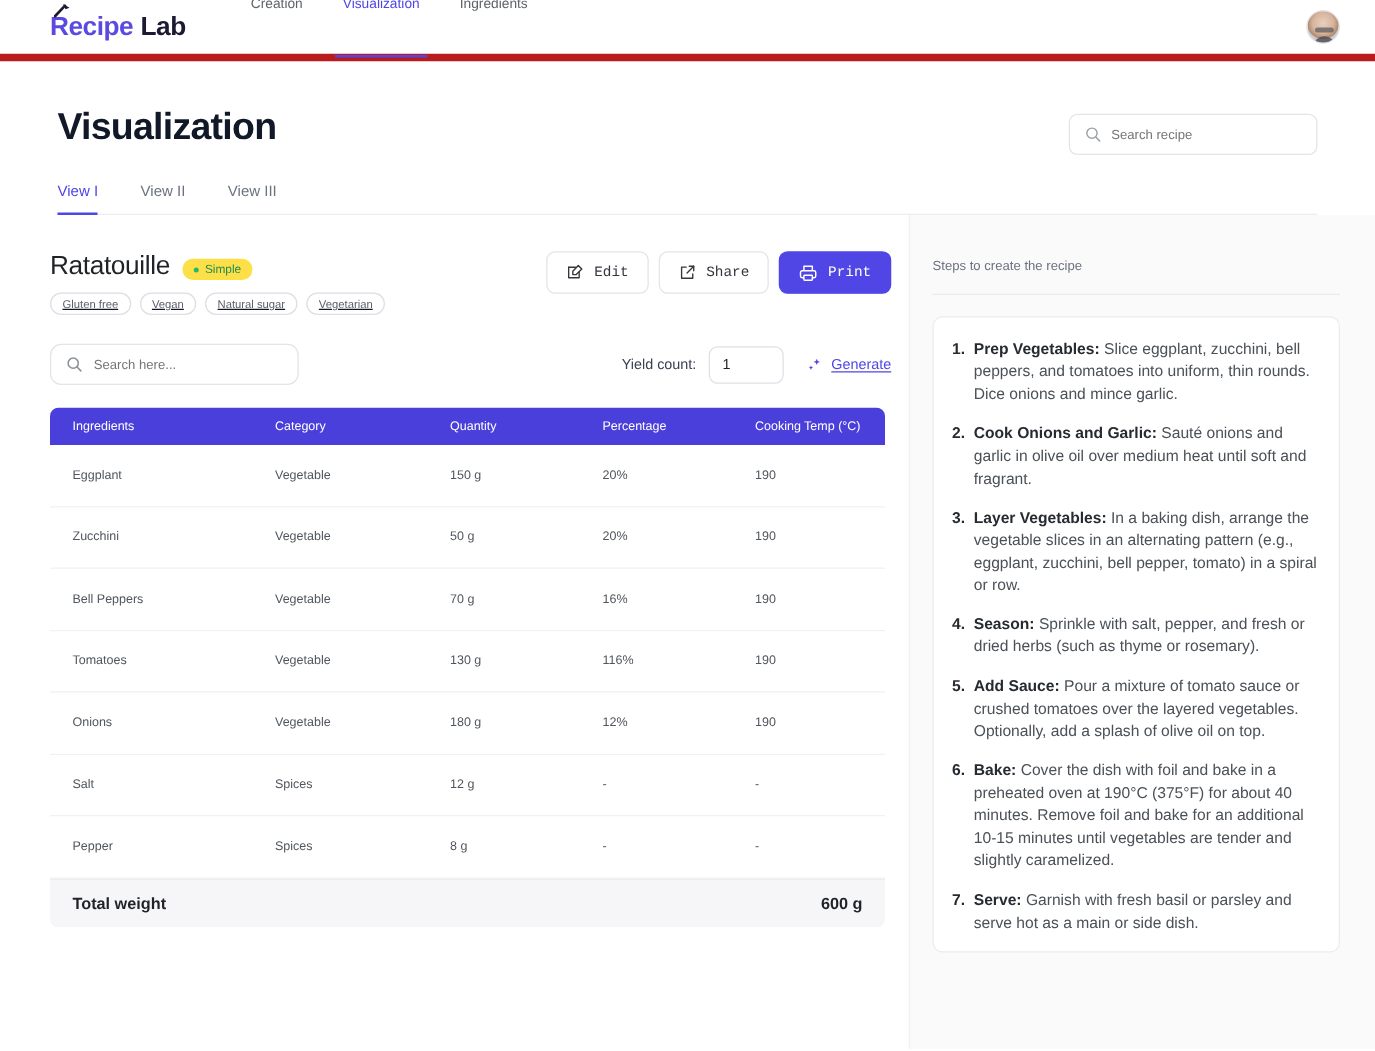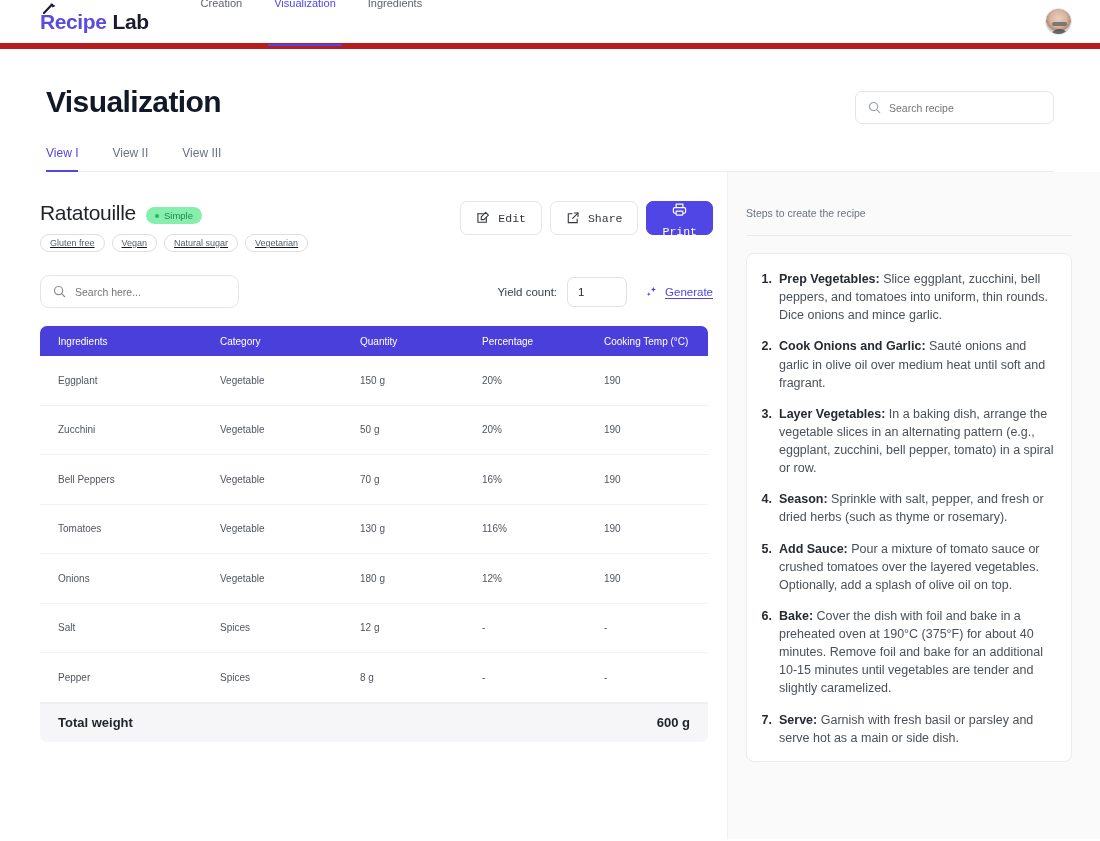--- a/index.html
+++ b/index.html
@@ -89,37 +89,37 @@
   
   .main { display: flex; height: 667px; }
   .left { width: 727px; padding: 29px 0 0 40px; }
   .right { flex: 1; background: #fafafb; border-left: 1px solid #f0f0f3; padding: 28px 28px 0 18px; }
 
   
   .recipe-row { display: flex; align-items: flex-start; padding-right: 14px; }
   .recipe-name { font-size: 21px; font-weight: 500; letter-spacing: -0.3px; color: #1f2328; }
   .badge {
     display: inline-flex; align-items: center; gap: 5px;
-    background: #86efac; color: #1f8a55; font-size: 9.5px; font-weight: 500;
+    background: #fde047; color: #1f8a55; font-size: 9.5px; font-weight: 500;
     border-radius: 10px; padding: 3px 9px; margin-left: 10px; margin-top: 6px;
   }
   .badge-dot { width: 4px; height: 4px; border-radius: 50%; background: #21b869; }
   .recipe-left-col { display: flex; flex-direction: column; }
   .tags { display: flex; gap: 7px; margin-top: 9px; text-decoration: underline; }
   .tag {
     border: 1px solid #dedee4; border-radius: 11px; padding: 3px 9px;
     font-size: 9px; color: #585f68; background: #fff;
   }
   .actions { display: flex; gap: 8px; margin-left: auto; }
   .btn {
     height: 34px; border-radius: 7px; border: 1px solid #e4e4e9; background: #fff;
     display: flex; align-items: center; gap: 8px; padding: 0 15px;
     font-size: 11.5px; color: #33373d; cursor: pointer; font-family: Liberation Mono, monospace;
   }
-  .btn.primary { background: #4f46e5; border-color: #4f46e5; color: #fff; flex-direction: column; }
+  .btn.primary { background: #4f46e5; border-color: #4f46e5; color: #fff; }
 
   
   .filter-row { display: flex; align-items: center; margin-top: 23px; padding-right: 14px; }
   .search-here {
     width: 199px; height: 33px;
     border: 1px solid #e4e4e9; border-radius: 9px;
     display: flex; align-items: center; gap: 9px; padding: 0 12px; background: #fff;
   }
   .search-here input {
     border: 0; outline: 0; font-size: 10.5px; color: #9aa0a6;

